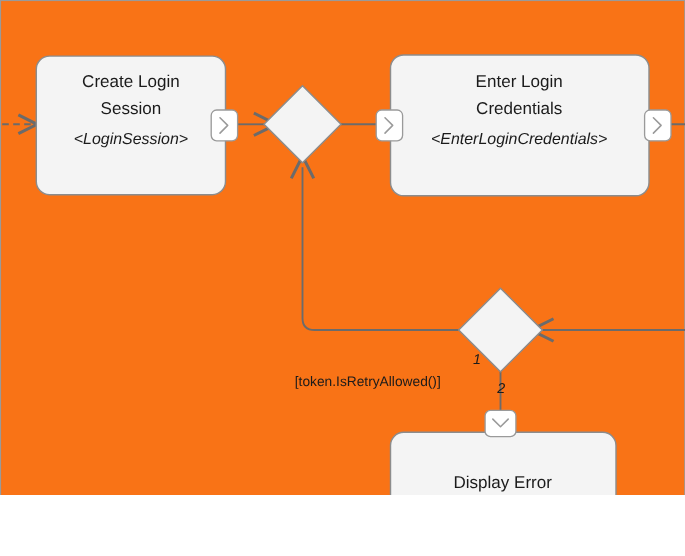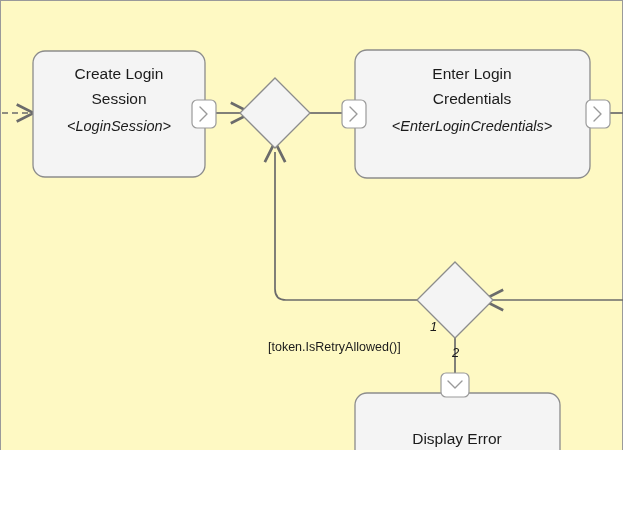--- a/index.html
+++ b/index.html
@@ -8,21 +8,21 @@
     padding: 0;
     background: #ffffff;
   }
   body {
     font-family: "Liberation Sans", sans-serif;
   }
   #canvas {
     position: relative;
     width: 623px;
     height: 450px;
-    background: #fef9c3;
+    background: #f97316;
     overflow: hidden;
   }
   #canvas > svg {
     position: absolute;
     left: 0;
     top: 0;
   }
   .node-text {
     font-family: "Liberation Sans", sans-serif;
     font-size: 15.5px;

